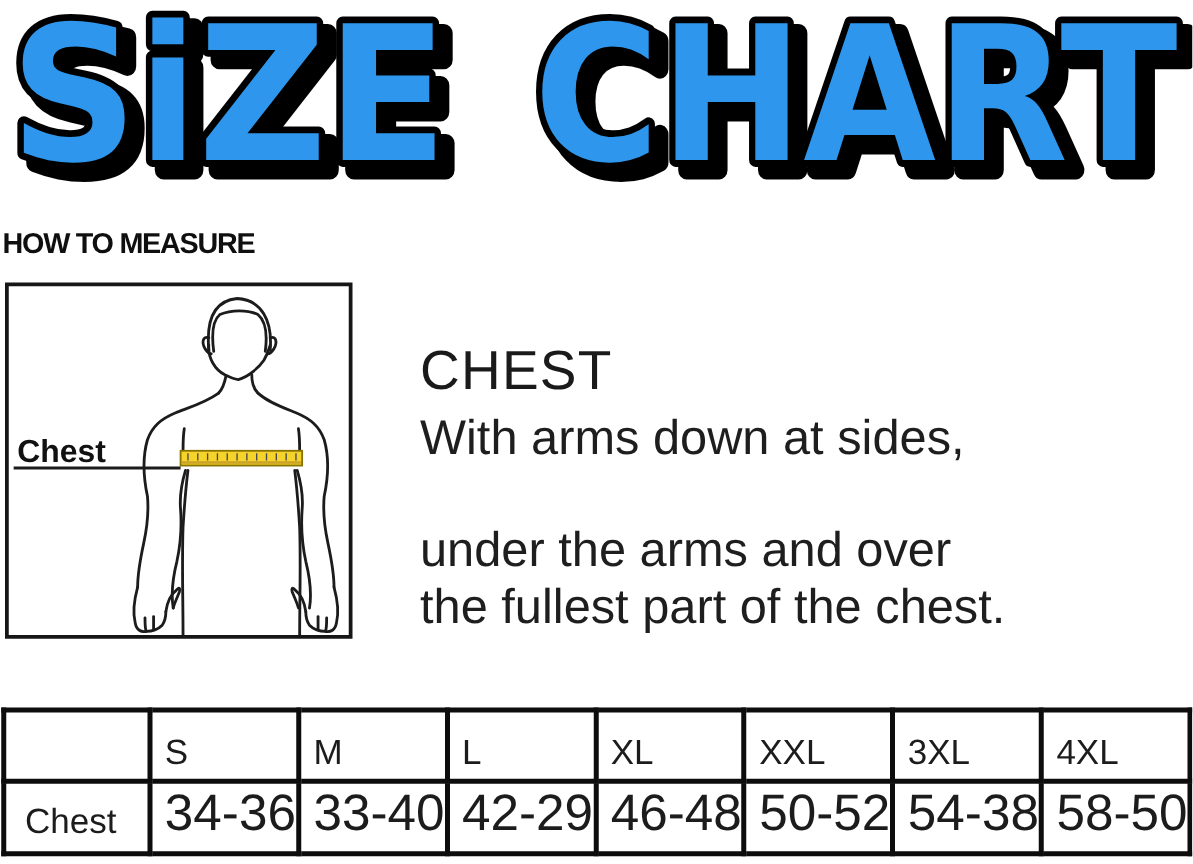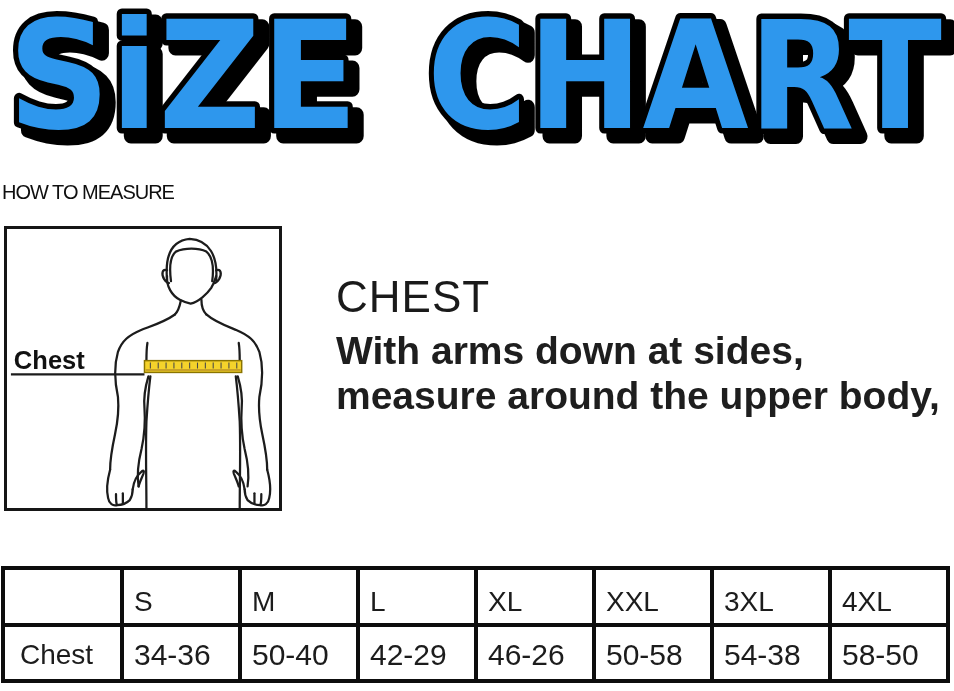--- a/index.html
+++ b/index.html
@@ -25,22 +25,22 @@
     stroke-linejoin: round;
   }
   .title-shadow { fill: #000; stroke: #000; stroke-width: 15px; }
   .title-main   { stroke-width: 11px; stroke: #000; }
 
   
   .howto-heading {
     position: absolute;
     left: 2px; top: 181px;
     margin: 0;
-    font-size: 20px;
-    font-weight: normal;
+    font-size: 23px;
+    font-weight: bold;
     letter-spacing: -1px;
     color: #0f0f0f;
   }
 
   
   .diagram-box {
     position: absolute;
     left: 4px; top: 226px;
     width: 278px; height: 285px;
     border: 3px solid #161616;
@@ -68,21 +68,21 @@
     margin: 0;
     font-size: 44px;
     font-weight: 400;
     letter-spacing: 1px;
     line-height: 50px;
     color: #1a1a1a;
   }
   .instructions p {
     margin: 6px 0 0 0;
     font-size: 39px;
-    font-weight: 700;
+    font-weight: 400;
     line-height: 45px;
     color: #1e1e1e;
   }
 
   
   table.size-table {
     position: absolute;
     left: 1px; top: 566px;
     border-collapse: collapse;
     table-layout: fixed;
@@ -97,21 +97,21 @@
   td.blank-cell { border: none; background: transparent; }
   tr.header-row { height: 57px; }
   tr.data-row { height: 56px; }
   td.size-head {
     font-size: 28px;
     font-weight: 400;
     color: #1c1c1c;
     padding: 0 0 5px 10px;
   }
   td.size-value {
-    font-size: 30px;
+    font-size: 41px;
     font-weight: 400;
     color: #1c1c1c;
     padding: 0 0 7px 10px;
   }
   td.row-label {
     font-size: 28px;
     font-weight: 400;
     color: #1c1c1c;
     padding: 0 0 8px 15px;
   }
@@ -190,23 +190,23 @@
       </g>
 
       <line x1="4" y1="148" x2="140" y2="148" stroke="#1c1c1c" stroke-width="2.5"></line>
       <text class="chest-label-text" x="7" y="143">Chest</text>
     </svg>
   </div>
 
   <div class="instructions">
     <h3>CHEST</h3>
     <p><span>With arms down at sides,</span><br>
-       <span>measure around the upper body,</span><br>
        <br>
-       </p>
+       <span>under the arms and over</span><br>
+       <span>the fullest part of the chest.</span></p>
   </div>
 
   <table class="size-table">
     <colgroup>
       <col class="c-label">
       <col class="c-size">
         <col class="c-size">
         <col class="c-size">
         <col class="c-size">
       <col class="c-size">
@@ -220,23 +220,23 @@
       <td class="size-head">M</td>
       <td class="size-head">L</td>
       <td class="size-head">XL</td>
       <td class="size-head">XXL</td>
       <td class="size-head">3XL</td>
       <td class="size-head">4XL</td>
     </tr>
     <tr class="data-row">
       <td class="row-label">Chest</td>
       <td class="size-value">34-36</td>
-      <td class="size-value">50-40</td>
+      <td class="size-value">33-40</td>
       <td class="size-value">42-29</td>
-      <td class="size-value">46-26</td>
-      <td class="size-value">50-58</td>
+      <td class="size-value">46-48</td>
+      <td class="size-value">50-52</td>
       <td class="size-value">54-38</td>
       <td class="size-value">58-50</td>
     </tr>
   </tbody>
     </table>
 
 </div>
 
 </body></html>

